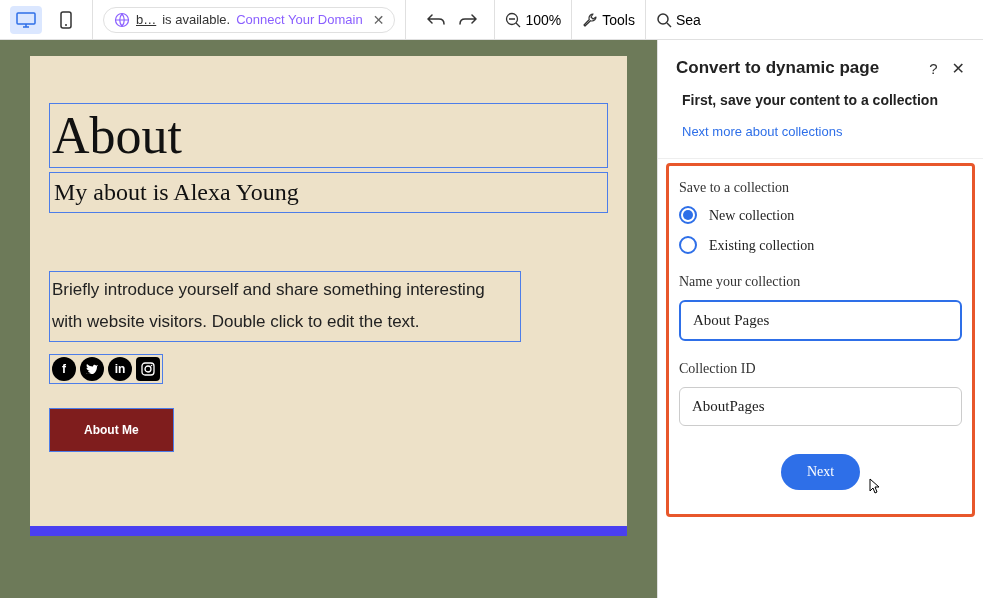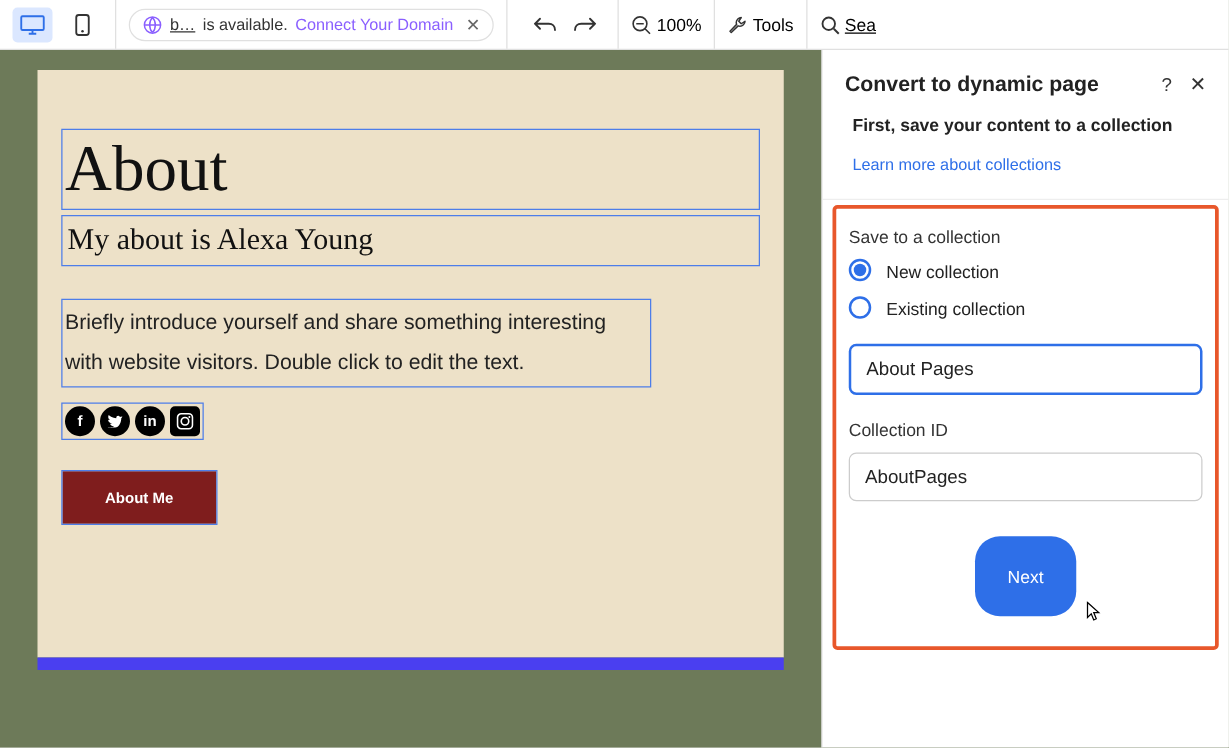--- a/index.html
+++ b/index.html
@@ -6,21 +6,21 @@
     body { font-family: Arial, Helvetica, sans-serif; width: 983px; height: 598px; overflow: hidden; background: #fff; }
     
     .topbar {
       height: 40px;
       display: flex;
       align-items: center;
       border-bottom: 1px solid #e0e0e0;
       background: #fff;
     }
     .topbar-section { display: flex; align-items: center; padding: 0 10px; height: 100%; border-right: 1px solid #e0e0e0; }
-    .topbar-section.no-border { border-right: none; text-decoration: underline; }
+    .topbar-section.no-border { border-right: none; }
     .page-label { font-size: 14px; color: #333; margin-right: 10px; }
     .page-select { display: flex; align-items: center; font-size: 14px; color: #333; cursor: pointer; width: 100px; justify-content: space-between; }
     .device-toggle { display: flex; align-items: center; gap: 8px; }
     .device-btn { width: 32px; height: 28px; display: flex; align-items: center; justify-content: center; border-radius: 4px; cursor: pointer; }
     .device-btn.active { background: #dbe7ff; }
     .domain-pill { display: flex; align-items: center; border: 1px solid #e0e0e0; border-radius: 20px; padding: 4px 10px; gap: 6px; font-size: 13px; }
     .domain-link { text-decoration: underline; color: #333; }
     .domain-available { color: #333; }
     .domain-connect { color: #8a5fff; cursor: pointer; }
     .close-x { color: #666; cursor: pointer; margin-left: 4px; font-size: 14px; }
@@ -29,47 +29,47 @@
     .tools-label { font-size: 14px; margin-left: 4px; }
     
     .main-area { display: flex; height: 558px; }
     
     .canvas-wrap { flex: 1; background: #6d7a59; padding: 16px 30px 0 30px; position: relative; overflow: hidden; }
     .page-canvas { background: #ede1c8; padding: 48px 20px 60px 20px; height: 470px; position: relative; }
     .page-canvas::after { content: ""; position: absolute; left: 0; right: 0; bottom: -10px; height: 10px; background: #4a3ff0; }
     .sel-box { outline: 1px solid #4d7de9; margin-bottom: 6px; padding: 2px; }
     .heading-main { font-family: Georgia, 'Times New Roman', serif; font-size: 52px; font-weight: 500; color: #111; }
     .heading-sub { font-family: Georgia, 'Times New Roman', serif; font-size: 24px; color: #111; padding: 4px 2px; }
-    .body-text { font-size: 17px; color: #222; line-height: 1.9; margin-top: 28px; max-width: 470px; }
+    .body-text { font-size: 17px; color: #222; line-height: 1.9; margin-top: 60px; max-width: 470px; }
     .social-row { display: flex; gap: 4px; margin-top: 14px; outline: 1px solid #4d7de9; width: fit-content; padding: 2px; }
     .social-ic { width: 24px; height: 24px; background: #000; border-radius: 50%; display: flex; align-items: center; justify-content: center; color: #fff; font-size: 12px; font-weight: bold; }
     .social-ic.sq { border-radius: 4px; }
     .btn-dark { background: #7f1d1d; color: #fff; padding: 14px 34px; font-size: 12px; margin-top: 26px; outline: 1px solid #4d7de9; display: inline-block; cursor: pointer; font-weight: bold; }
     
     .side-panel { width: 326px; border-left: 1px solid #e0e0e0; background: #fff; display: flex; flex-direction: column; }
     .panel-header { display: flex; align-items: center; justify-content: space-between; padding: 18px 18px 14px 18px; }
     .panel-title { font-size: 17px; font-weight: bold; color: #222; }
     .panel-header-icons { display: flex; gap: 14px; align-items: center; }
     .panel-subheader { padding: 0 18px 6px 24px; }
     .panel-bold { font-size: 14px; font-weight: bold; color: #222; margin-bottom: 6px; }
     .panel-desc { font-size: 13px; color: #555; line-height: 1.45; }
     .panel-link { color: #2e6fe8; font-size: 13px; cursor: pointer; display: inline-block; margin-top: 10px; }
     .divider { height: 1px; background: #eee; margin: 12px 0 0 0; }
     
-    .highlighted-box { margin: 4px 8px 16px 8px; border: 3px solid #e8572b; border-radius: 4px; padding: 14px 10px 24px 10px; position: relative; }
+    .highlighted-box { margin: 4px 8px 16px 8px; border: 3px solid #e8572b; border-radius: 4px; padding: 14px 10px 24px 10px; position: relative; font-family: Liberation Serif, serif; }
     .field-label { font-size: 14px; color: #333; margin-bottom: 10px; }
     .radio-row { display: flex; align-items: flex-end; gap: 12px; margin-bottom: 12px; cursor: pointer; }
     .radio-outer { width: 18px; height: 18px; border: 2px solid #2e6fe8; border-radius: 50%; display: flex; align-items: center; justify-content: center; }
     .radio-outer.unchecked { border-color: #2e6fe8; }
     .radio-inner { width: 10px; height: 10px; background: #2e6fe8; border-radius: 50%; }
     .radio-label { font-size: 14px; color: #222; }
     .text-input { width: 100%; border: 2px solid #2e6fe8; border-radius: 6px; padding: 10px 12px; font-size: 15px; color: #222; font-family: inherit; }
     .text-input.plain { border: 1px solid #ccc; }
     .field-group { margin-top: 20px; }
-    .next-btn { background: #2e6fe8; color: #fff; border-radius: 20px; padding: 24px 26px; font-size: 14px; display: inline-block; cursor: pointer; position: relative; }
+    .next-btn { background: #2e6fe8; color: #fff; border-radius: 20px; padding: 10px 26px; font-size: 14px; display: inline-block; cursor: pointer; position: relative; }
     .next-wrap { text-align: center; margin-top: 28px; position: relative; }
     .cursor-pointer { position: absolute; right: 84px; bottom: -2px; font-size: 14px; pointer-events: none; }
     
     svg { display: block; }
   </style>
 </head>
 <body>
 
 <div class="topbar">
   <div class="topbar-section device-toggle">
@@ -169,38 +169,39 @@
   <div class="side-panel">
     <div class="panel-header">
       <div class="panel-title">Convert to dynamic page</div>
       <div class="panel-header-icons">
         <span style="font-size:15px;color:#333;cursor:pointer;">?</span>
         <span style="font-size:16px;color:#333;cursor:pointer;">✕</span>
       </div>
     </div>
     <div class="panel-subheader">
       <div class="panel-bold">First, save your content to a collection</div>
-      <a class="panel-link">Learn more about collections</a>
+      <a class="panel-link">Next more about collections</a>
     </div>
     <div class="divider"></div>
 
     <div class="highlighted-box">
       <div class="field-label">Save to a collection</div>
       <div class="radio-row">
         <div class="radio-outer">
             <div class="radio-inner"></div>
           </div>
         <div class="radio-label">New collection</div>
       </div>
       <div class="radio-row">
         <div class="radio-outer unchecked"></div>
         <div class="radio-label">Existing collection</div>
       </div>
 
       <div class="field-group">
+        <div class="field-label">Name your collection</div>
         <input class="text-input" value="About Pages" style="">
       </div>
 
       <div class="field-group">
         <div class="field-label">Collection ID</div>
         <input class="text-input plain" value="AboutPages" style="">
       </div>
 
       <div class="next-wrap">
         <div class="next-btn">

